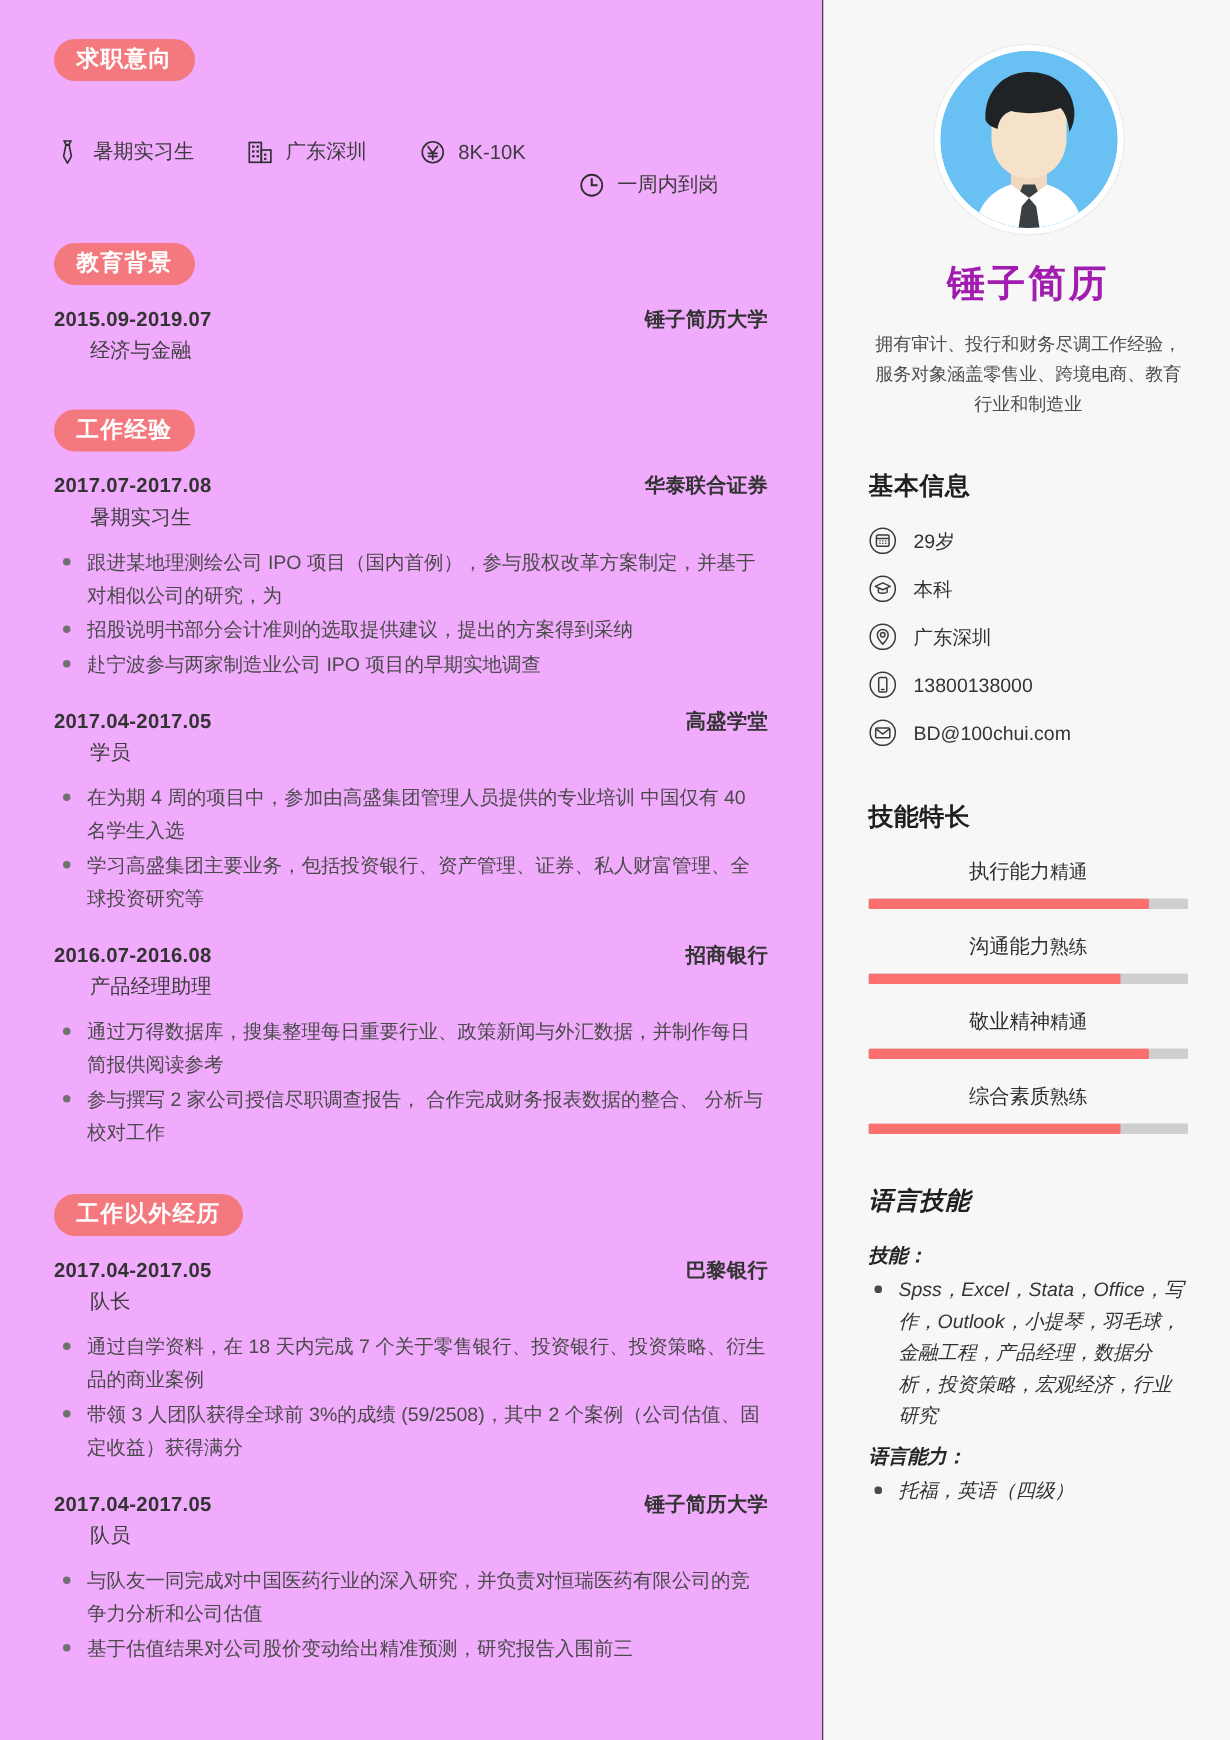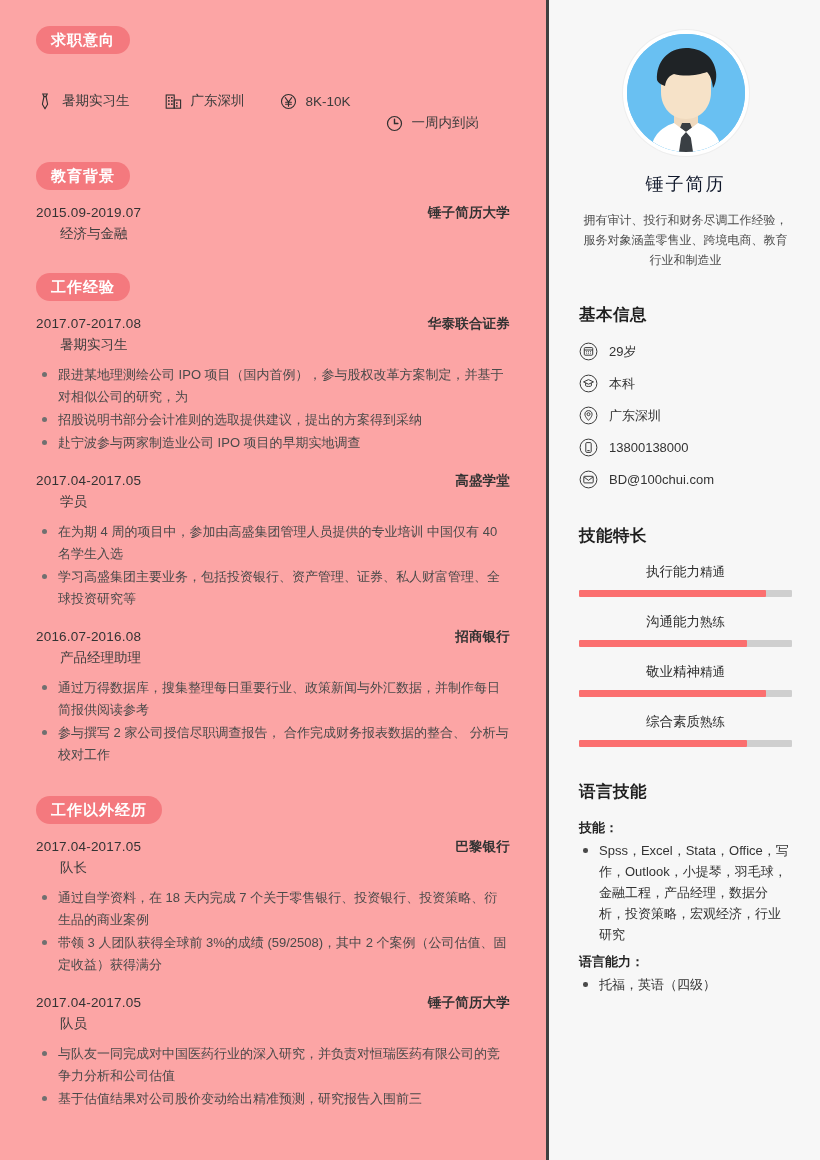--- a/index.html
+++ b/index.html
@@ -19,22 +19,22 @@
     display: flex;
     background: #ffffff;
     overflow: hidden;
   }
 
   
   .main-col {
     width: 549px;
     height: 100%;
     padding: 26px 36px 0 36px;
-    background: #fca5a5;
-    border-right: 3px solid #404040;
+    background: #f0abfc;
+    border-right: 1px solid #404040;
   }
 
   .badge {
     display: inline-block;
     background: #F4797E;
     color: #ffffff;
     font-size: 15px;
     font-weight: bold;
     letter-spacing: 1px;
     padding: 6px 15px 7px 15px;
@@ -73,21 +73,21 @@
   .entry { margin-bottom: 18px; }
   .entry-top {
     display: flex;
     justify-content: space-between;
     align-items: baseline;
     font-size: 13.5px;
     font-weight: bold;
     color: #333333;
     letter-spacing: 0.2px;
   }
-  .entry-date { font-weight: normal; }
+  .entry-date { font-weight: bold; }
   .entry-org  { font-weight: bold; }
   .entry-role {
     font-size: 13.5px;
     color: #3d3d3d;
     margin-top: 3px;
     margin-left: 24px;
   }
   .entry-bullets {
     margin: 10px 0 0 0;
     padding: 0;
@@ -134,24 +134,25 @@
   .avatar-inner {
     width: 100%; height: 100%;
     border-radius: 50%;
     overflow: hidden;
     background: #69C0F2;
     position: relative;
   }
 
   .person-name {
     text-align: center;
-    font-size: 18px;
-    color: #0f172a;
+    font-size: 25px;
+    color: #a21caf;
     letter-spacing: 2px;
     margin-bottom: 14px;
+    font-weight: bold;
   }
   .person-summary {
     text-align: center;
     font-size: 12px;
     line-height: 20px;
     color: #4d4d4d;
     margin-bottom: 34px;
     padding: 0 2px;
   }
 
@@ -200,21 +201,21 @@
     border-radius: 1px;
     overflow: hidden;
   }
   .skill-fill {
     height: 100%;
     background: #FB6F6F;
     border-radius: 1px;
   }
 
   
-  .lang-block { padding-bottom: 30px; }
+  .lang-block { padding-bottom: 30px; font-style: italic; }
   .lang-label {
     font-size: 13px;
     font-weight: bold;
     color: #242424;
     margin-bottom: 3px;
   }
   .lang-list { list-style: none; margin: 0 0 8px 0; padding: 0; }
   .lang-list li {
     position: relative;
     font-size: 13px;

